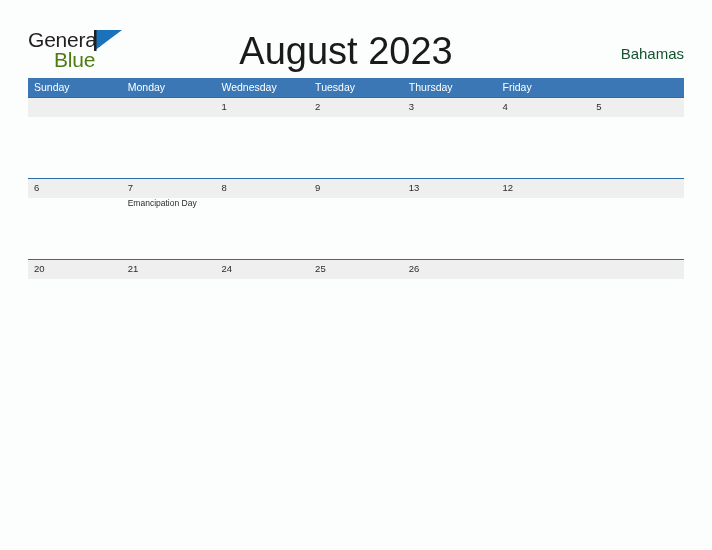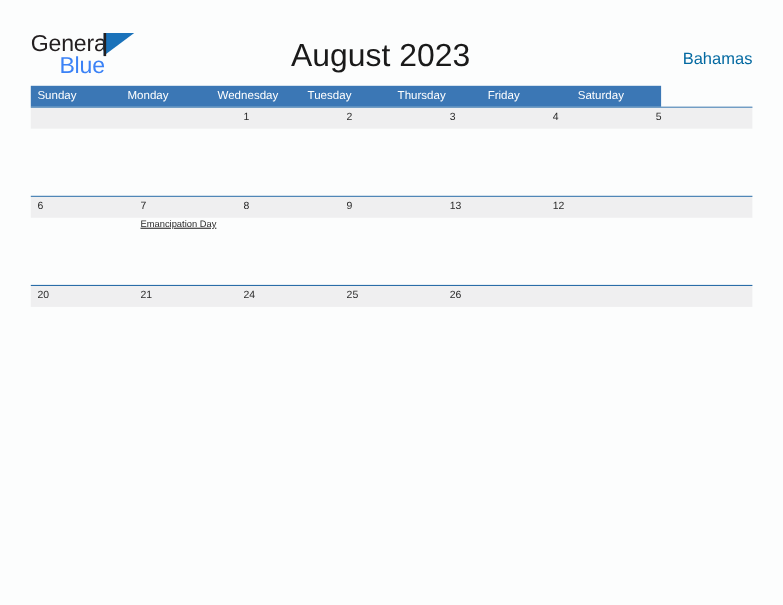--- a/index.html
+++ b/index.html
@@ -40,65 +40,65 @@
     color: #231f20;
     line-height: 24px;
     white-space: nowrap;
   }
   .logo-blue {
     position: absolute;
     left: 26px;
     top: 20px;
     font-size: 21px;
     letter-spacing: -0.2px;
-    color: #3b82f6;
+    color: #4d7c0f;
     line-height: 24px;
     white-space: nowrap;
   }
   .logo-triangle {
     position: absolute;
     left: 66px;
     top: 2px;
     width: 30px;
     height: 22px;
   }
 
   .cal-title {
     position: absolute;
     left: 0;
     top: 34px;
     width: 692px;
     text-align: center;
-    font-size: 29px;
+    font-size: 38px;
     color: #1a1a1a;
     line-height: 34px;
     letter-spacing: 0px;
   }
 
   .country {
     position: absolute;
     right: 28px;
     top: 45px;
     font-size: 15px;
-    color: #0369a1;
+    color: #14532d;
     line-height: 18px;
     white-space: nowrap;
   }
 
   
   .calendar {
     position: absolute;
     left: 28px;
     top: 78px;
     width: 656px;
   }
 
   .week-header {
     display: flex;
-    width: 573px;
+    width: 656px;
     height: 19px;
     background: #3b77b5;
   }
   .dow {
     width: 93.71px;
     box-sizing: border-box;
     padding-left: 6px;
     color: #ffffff;
     font-size: 10.5px;
     line-height: 19px;
@@ -141,21 +141,20 @@
     color: #2b2b2b;
     line-height: 12px;
     height: 12px;
   }
   .day-event {
     margin-top: 3px;
     font-size: 8.5px;
     color: #2b2b2b;
     line-height: 12px;
     white-space: nowrap;
-    text-decoration: underline;
   }
 </style>
 </head>
 <body>
 
 <div class="topbar">
 
   <div class="logo">
     <span class="logo-general">General</span>
     <span class="logo-triangle">
@@ -175,21 +174,20 @@
 
 <div class="calendar">
 
   <div class="week-header">
     <div class="dow">Sunday</div>
     <div class="dow">Monday</div>
     <div class="dow">Wednesday</div>
     <div class="dow">Tuesday</div>
     <div class="dow">Thursday</div>
     <div class="dow">Friday</div>
-    <div class="dow">Saturday</div>
   </div>
 
   <div class="week-row">
     <div class="week-band"></div>
     <div class="week-cells">
       <div class="day-cell">
           <div class="day-num"></div>
         </div>
       <div class="day-cell">
           <div class="day-num"></div>

